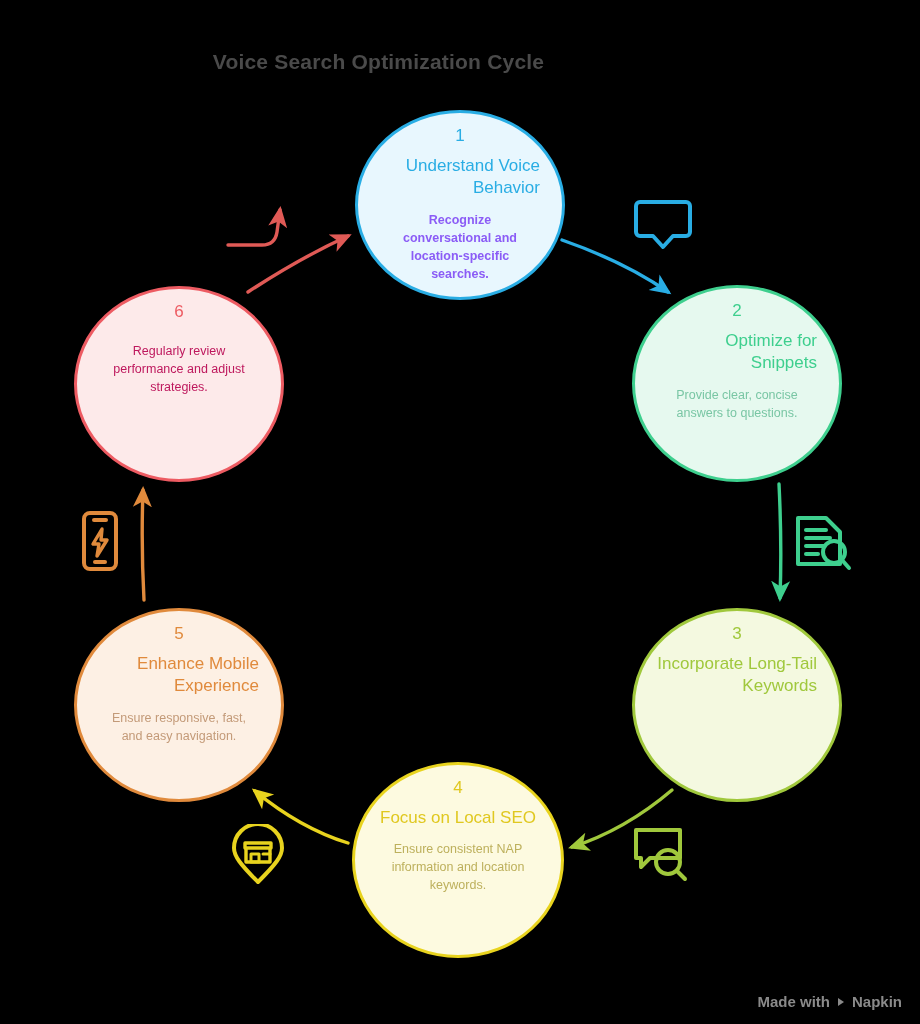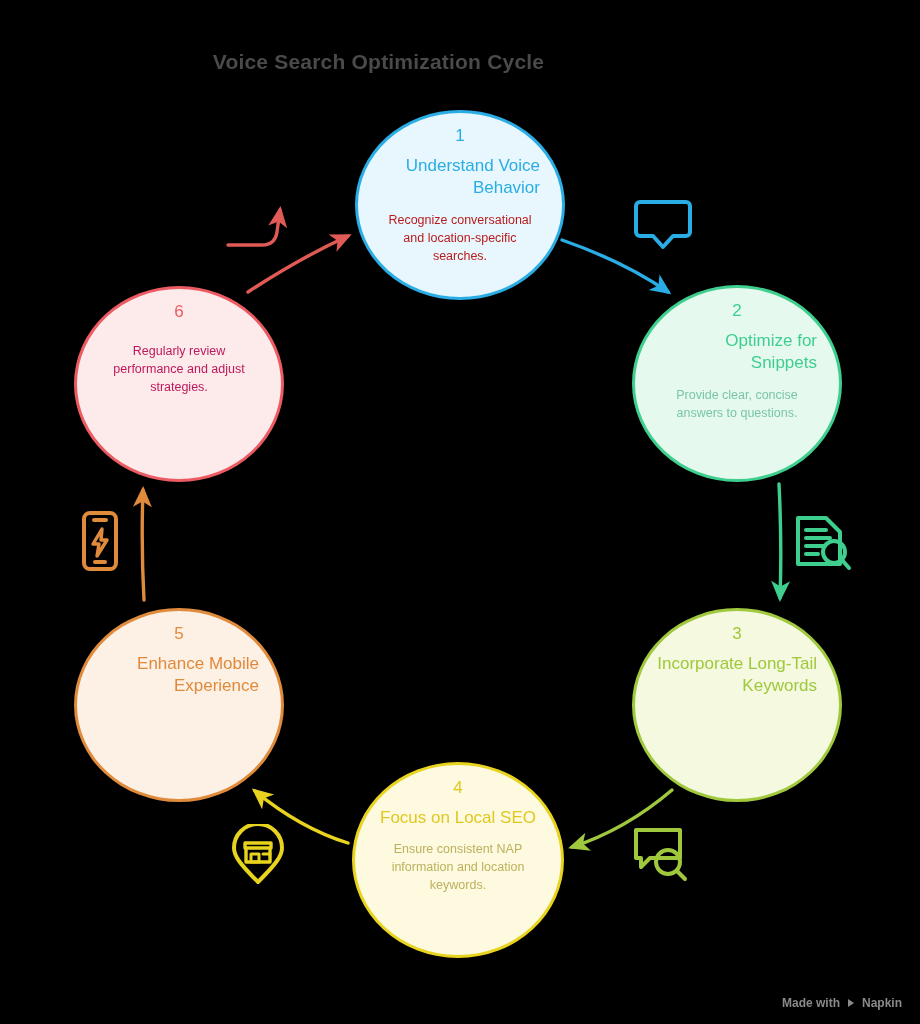--- a/index.html
+++ b/index.html
@@ -28,21 +28,21 @@
     text-align: center;
     padding-top: 14px;
   }
   .node .num { font-size: 17px; line-height: 1.1; margin-bottom: 9px; }
   .node .ttl { font-size: 17px; line-height: 1.32; font-weight: 400; padding: 0 22px; text-align: right; }
   .node .dsc { font-size: 12.5px; line-height: 1.45; padding: 0 26px; margin-top: 11px; }
 
   
   #node-1 { left: 355px; top: 110px; width: 210px; height: 190px; background:#e8f7fe; border:3px solid #29ade4; }
   #node-1 .num, #node-1 .ttl { color:#29ade4; }
-  #node-1 .dsc { color:#b91c1c; }
+  #node-1 .dsc { color:#8b5cf6;font-weight:bold; }
   
   #node-2 { left: 632px; top: 285px; width: 210px; height: 197px; background:#e6f9ef; border:3px solid #3ecf8e; }
   #node-2 .num, #node-2 .ttl { color:#3ecf8e; }
   #node-2 .dsc { color:#79c6a4; }
   
   #node-3 { left: 632px; top: 608px; width: 210px; height: 194px; background:#f4f9e0; border:3px solid #a0c83c; }
   #node-3 .num, #node-3 .ttl { color:#a0c83c; }
   #node-3 .dsc { color:#a7bd6b; }
   
   #node-4 { left: 352px; top: 762px; width: 212px; height: 196px; background:#fdfae0; border:3px solid #e8d31e; }
@@ -55,21 +55,21 @@
   
   #node-6 { left: 74px; top: 286px; width: 210px; height: 196px; background:#fdeaea; border:3px solid #ed5b62; }
   #node-6 .num, #node-6 .ttl { color:#ed5b62; }
   #node-6 .dsc { color:#be185d; }
 
   .icon { position: absolute; }
 
   #watermark {
     position: absolute; right: 18px; bottom: 14px;
     display: flex; align-items: center; gap: 8px;
-    font-size: 12px; font-weight: bold; color: #8a8a8a;
+    font-size: 15px; font-weight: bold; color: #8a8a8a;
   }
   #watermark .tri {
     width: 0; height: 0;
     border-left: 6px solid #8a8a8a;
     border-top: 4px solid transparent;
     border-bottom: 4px solid transparent;
   }
 </style>
 </head>
 <body>
@@ -134,20 +134,21 @@
 
   <div class="node" id="node-4">
     <div class="num">4</div>
     <div class="ttl">Focus on Local SEO</div>
     <div class="dsc">Ensure consistent NAP information and location keywords.</div>
   </div>
 
   <div class="node" id="node-5">
     <div class="num">5</div>
     <div class="ttl">Enhance Mobile Experience</div>
+    <div class="dsc">Ensure responsive, fast, and easy navigation.</div>
   </div>
 
   <div class="node" id="node-6">
     <div class="num">6</div>
     <div class="dsc">Regularly review performance and adjust strategies.</div>
   </div>
 
   <svg class="icon" style="left:634px; top:196px;" width="58" height="58" viewBox="0 0 58 58">
     <path d="M6 6 h46 a4 4 0 0 1 4 4 v26 a4 4 0 0 1 -4 4 h-13 l-10 11 l-10 -11 h-13 a4 4 0 0 1 -4 -4 v-26 a4 4 0 0 1 4 -4 z" fill="none" stroke="#29ade4" stroke-width="4" stroke-linejoin="round"></path>
   </svg>

